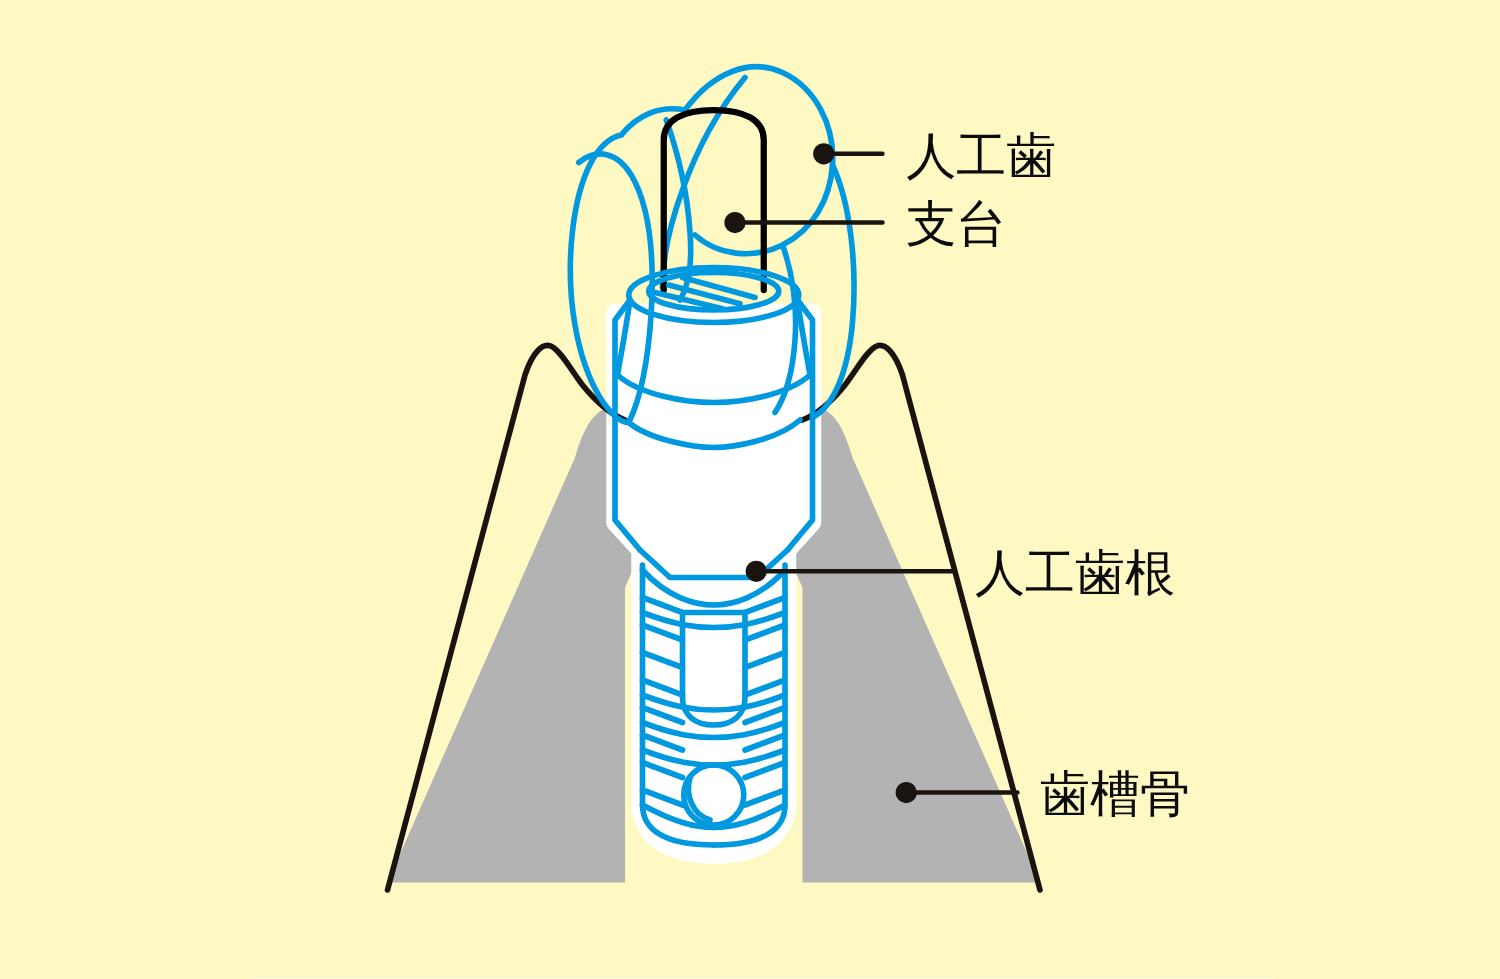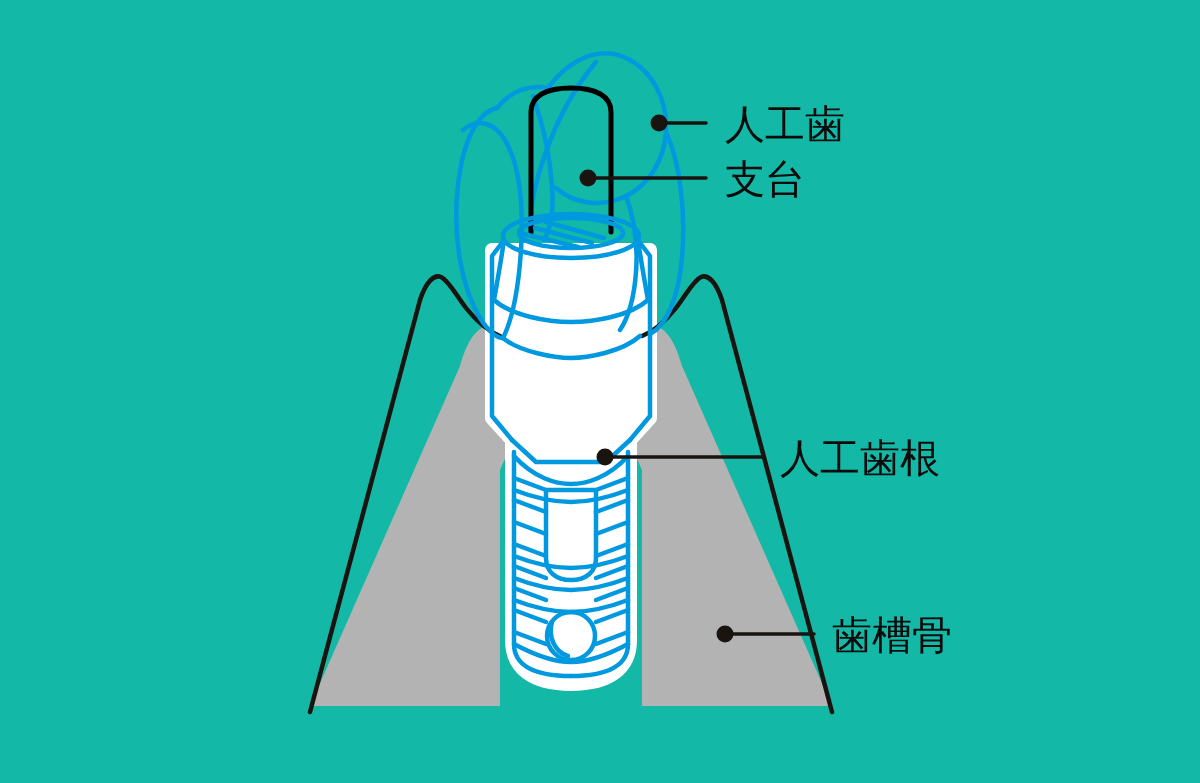--- a/index.html
+++ b/index.html
@@ -8,21 +8,21 @@
     padding: 0;
     background: #ffffff;
   }
   body {
     font-family: "DejaVu Sans", "Liberation Sans", sans-serif;
   }
   #stage {
     position: relative;
     width: 1200px;
     height: 783px;
-    background: #14b8a6;
+    background: #fef9c3;
     overflow: hidden;
   }
   #diagram {
     position: absolute;
     left: 0;
     top: 0;
     width: 1200px;
     height: 783px;
     display: block;
   }

